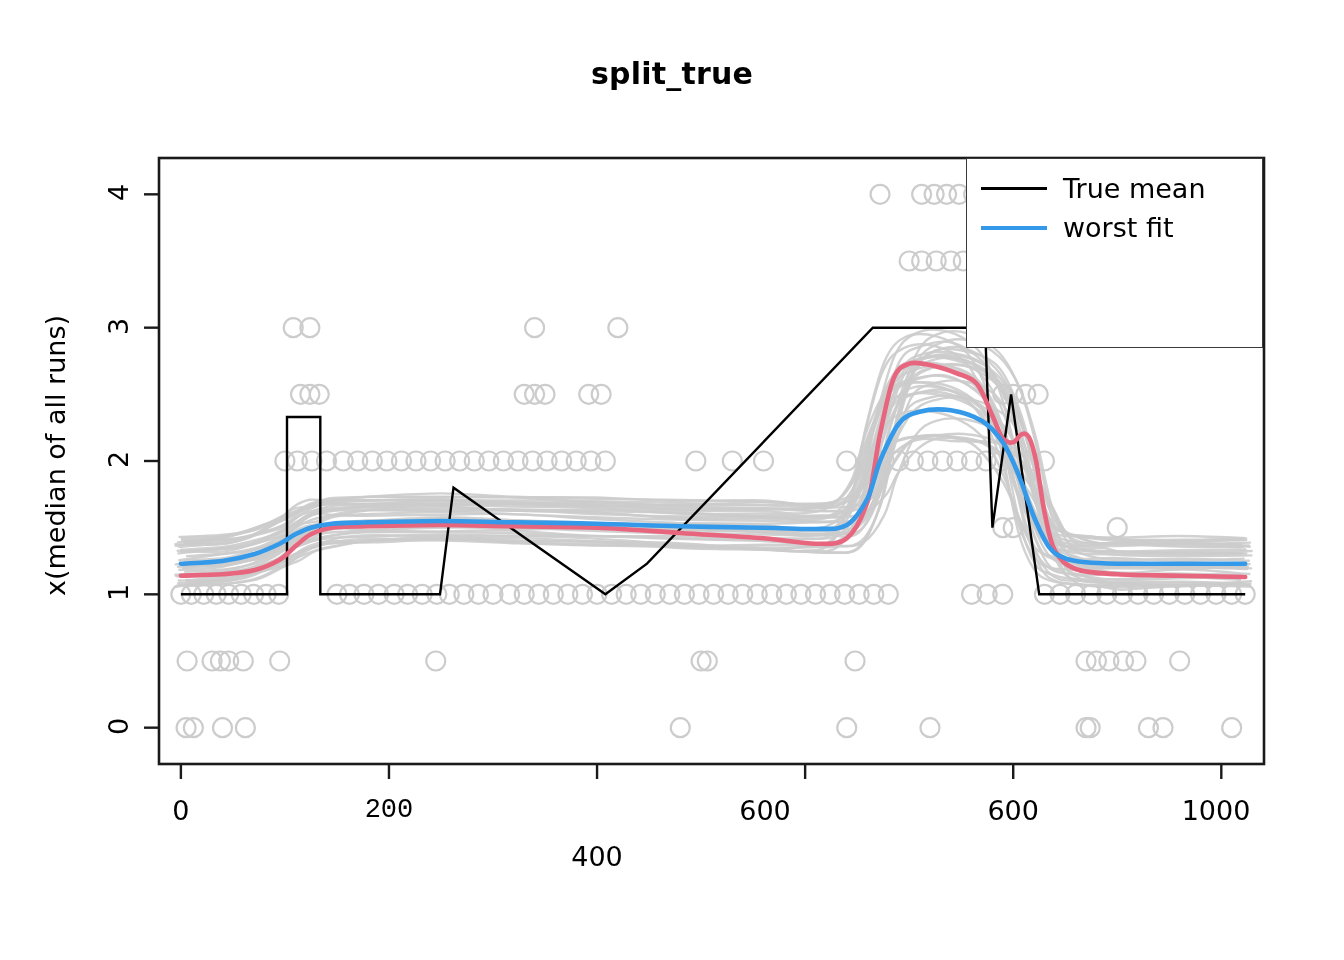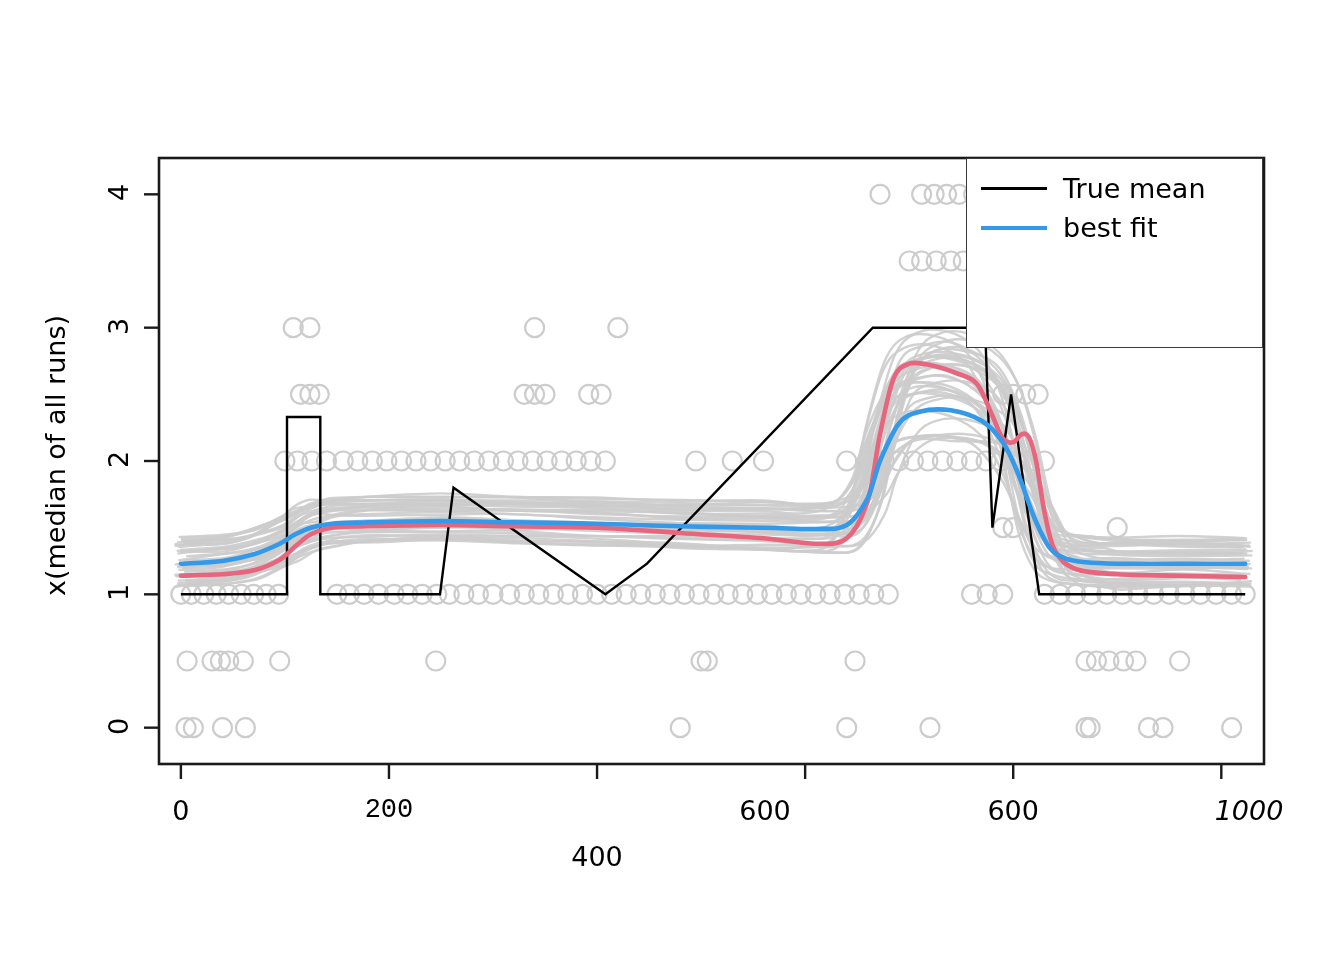--- a/index.html
+++ b/index.html
@@ -99,20 +99,21 @@
     color: #000000;
     line-height: 1;
     white-space: nowrap;
   }
 </style>
 </head>
 <body>
 
 <div id="figure">
 
+  <div id="chart-title">split_true</div>
 
   <div id="ylabel">x(median of all runs)</div>
 
   <div id="plot-area">
     <svg id="plot-svg" width="1107" height="608" viewBox="0 0 1107 608" overflow="visible">
       <g id="scatter-layer">
           <circle cx="28.091165413533833" cy="570.6666666666666" r="9.5" fill="none" stroke="#cccccc" stroke-width="2.2"></circle>
           <circle cx="35.37406015037594" cy="570.6666666666666" r="9.5" fill="none" stroke="#cccccc" stroke-width="2.2"></circle>
           <circle cx="64.50563909774436" cy="570.6666666666666" r="9.5" fill="none" stroke="#cccccc" stroke-width="2.2"></circle>
           <circle cx="87.39473684210526" cy="570.6666666666666" r="9.5" fill="none" stroke="#cccccc" stroke-width="2.2"></circle>
@@ -344,27 +345,27 @@
       <div class="ytick-label" style="left: 98px; top: 444px;">2</div>
       <div class="ytick-label" style="left: 98px; top: 310.667px;">3</div>
       <div class="ytick-label" style="left: 98px; top: 177.333px;">4</div>
     </div>
   <div id="xtick-layer">
       <div class="xtick-label" style="left: 120.889px;">0</div>
       <div class="xtick-label" style="left: 328.972px; font-family: Liberation Mono, monospace;">200</div>
       <div class="xtick-label" style="left: 537.055px; margin-top: 46px;">400</div>
       <div class="xtick-label" style="left: 705px;">600</div>
       <div class="xtick-label" style="left: 953.22px;">600</div>
-      <div class="xtick-label" style="left: 1189px; font-style: italic;">1000</div>
+      <div class="xtick-label" style="left: 1156px;">1000</div>
     </div>
 
   <div id="legend-box">
     <div class="legend-row">
       <span class="legend-swatch" style="background:#000000;height:3px;"></span>
       <span class="legend-label">True mean</span>
     </div>
     <div class="legend-row">
       <span class="legend-swatch" style="background:#3399e8;"></span>
-      <span class="legend-label">best fit</span>
+      <span class="legend-label">worst fit</span>
     </div>
   </div>
 
 </div>
 
 </body></html>

